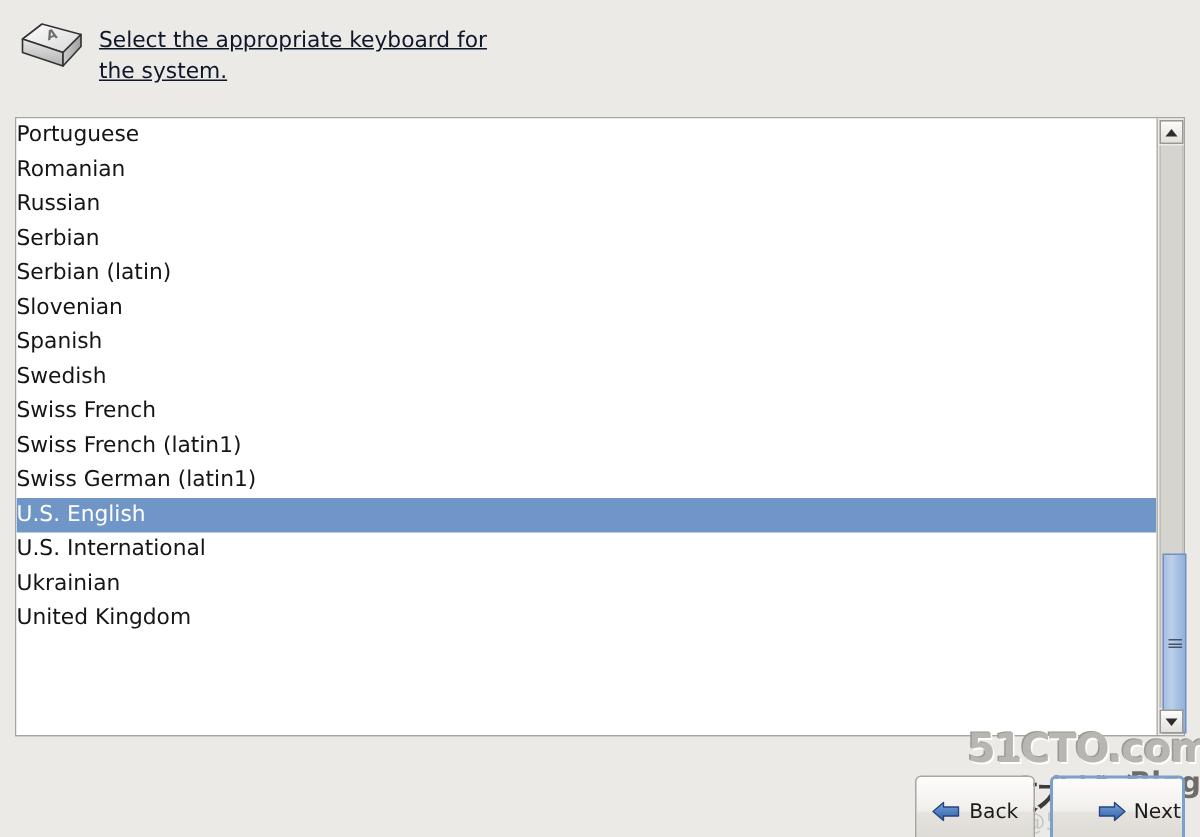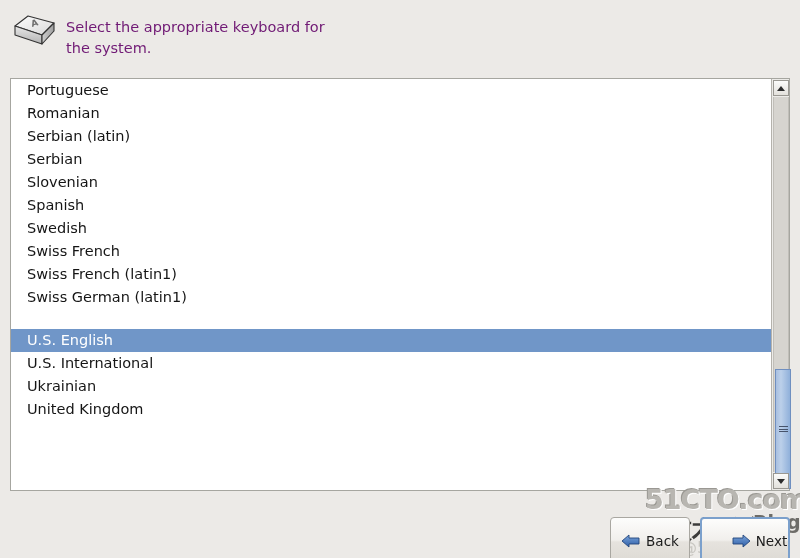--- a/index.html
+++ b/index.html
@@ -27,22 +27,23 @@
     position: absolute;
     left: 12px; top: 14px;
     width: 46px; height: 36px;
   }
   #header-text {
     position: absolute;
     left: 66px; top: 17px;
     width: 420px;
     font-size: 14.5px;
     line-height: 21px;
-    color: #701a75;
+    color: #0f172a;
     white-space: pre-line;
+    text-decoration: underline;
   }
 
   
   #list-frame {
     position: absolute;
     left: 10px; top: 78px;
     width: 780px; height: 413px;
     border: 1px solid #a6a6a0;
     box-sizing: border-box;
     background: #ffffff;
@@ -51,30 +52,29 @@
   #list-viewport {
     position: relative;
     width: 761px;
     height: 100%;
     overflow: hidden;
     background: #ffffff;
   }
   .list-row {
     height: 23px;
     line-height: 23px;
-    padding-left: 16px;
+    padding-left: 0;
     font-size: 14.5px;
     color: #151515;
     white-space: nowrap;
     box-sizing: border-box;
   }
   .list-row.selected {
     background: #7096c8;
     color: #ffffff;
-    margin-top: 20px;
   }
 
   
   #scrollbar {
     position: relative;
     width: 18px;
     height: 100%;
     background: #ecebe8;
     border-left: 1px solid #b4b2ac;
     box-sizing: border-box;
@@ -236,22 +236,23 @@
     </svg>
   </div>
   <div id="header-text">Select the appropriate keyboard for
 the system.</div>
 </div>
 
 <div id="list-frame">
   <div id="list-viewport">
       <div class="list-row">Portuguese</div>
       <div class="list-row">Romanian</div>
+      <div class="list-row">Russian</div>
+      <div class="list-row">Serbian</div>
       <div class="list-row">Serbian (latin)</div>
-      <div class="list-row">Serbian</div>
       <div class="list-row">Slovenian</div>
       <div class="list-row">Spanish</div>
       <div class="list-row">Swedish</div>
       <div class="list-row">Swiss French</div>
       <div class="list-row">Swiss French (latin1)</div>
       <div class="list-row">Swiss German (latin1)</div>
       <div class="list-row selected">U.S. English</div>
       <div class="list-row">U.S. International</div>
       <div class="list-row">Ukrainian</div>
       <div class="list-row">United Kingdom</div>

